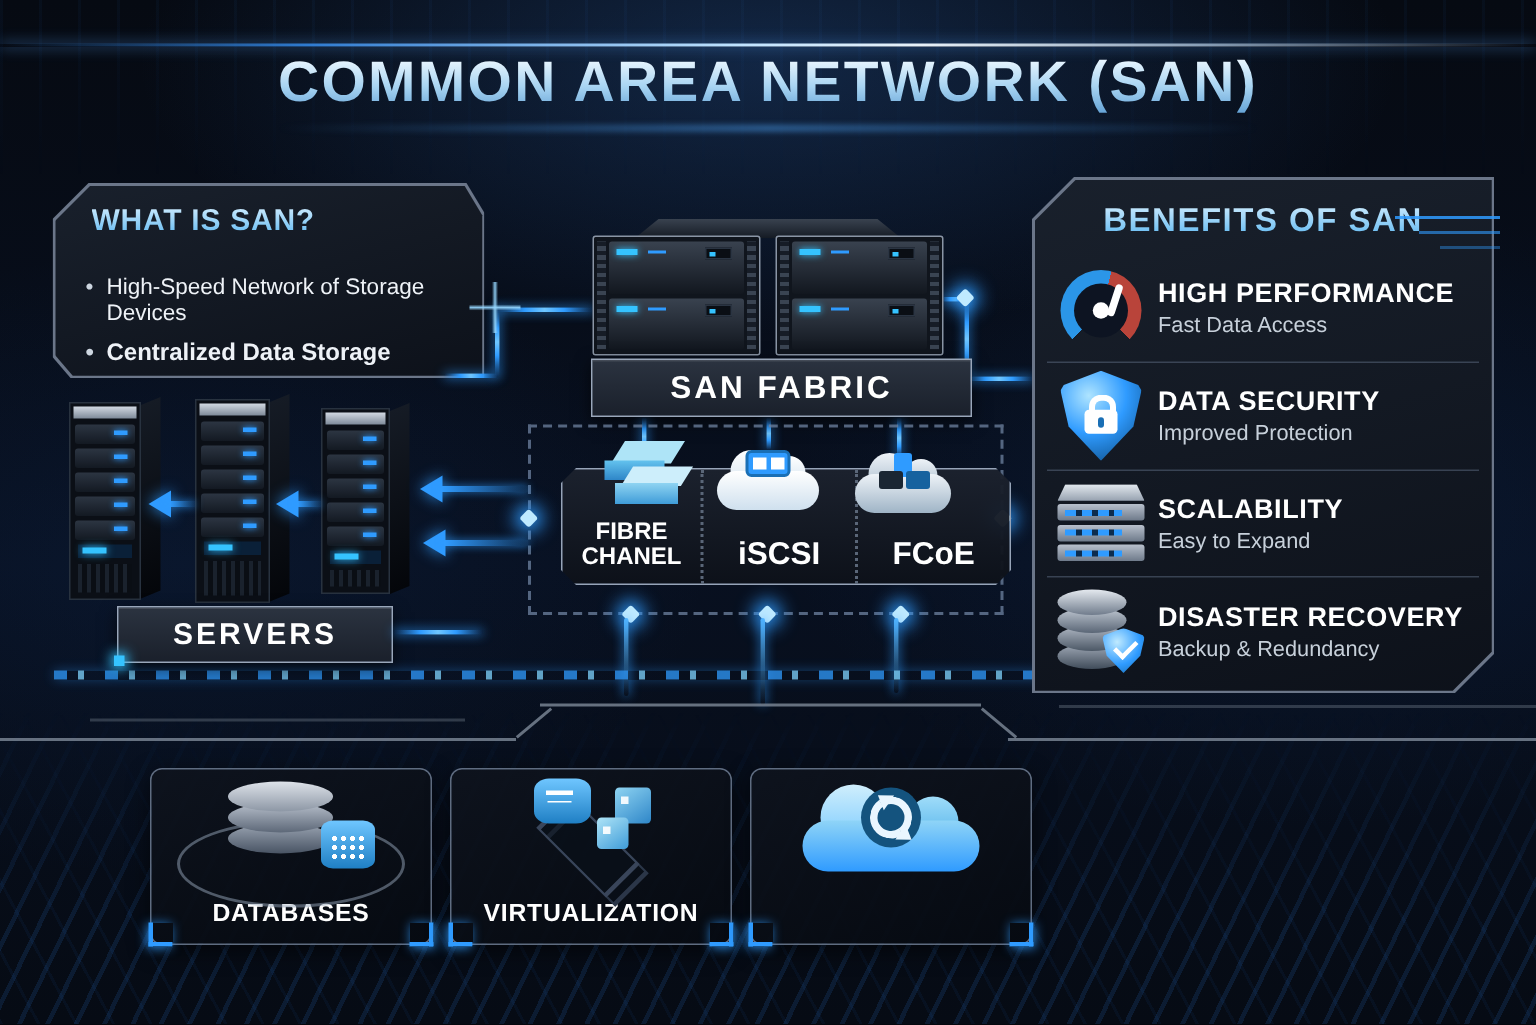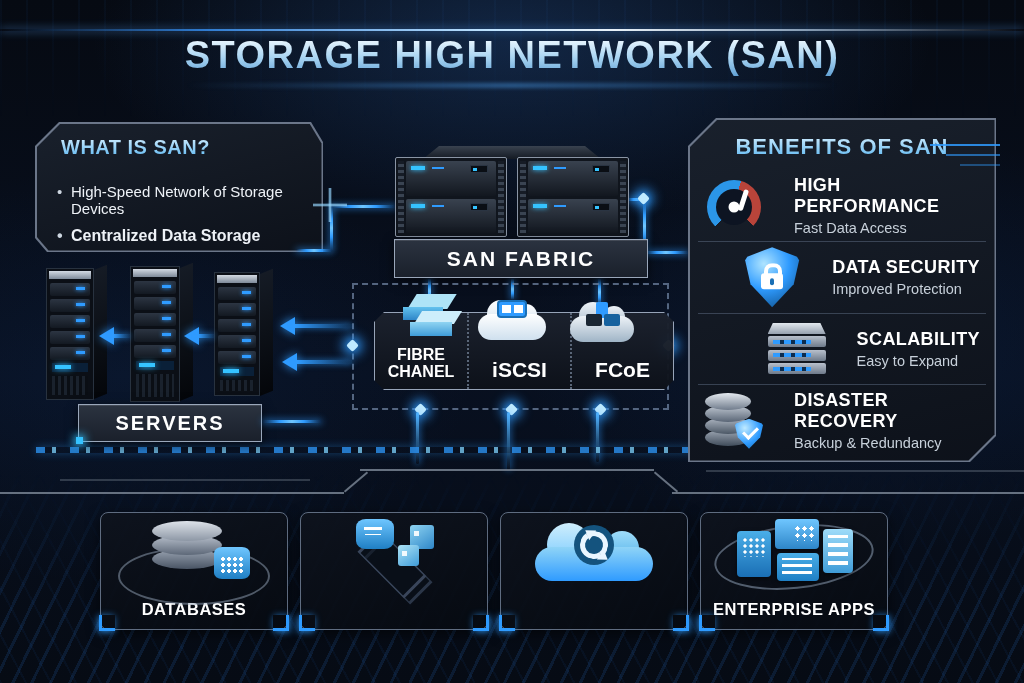--- a/index.html
+++ b/index.html
@@ -127,21 +127,21 @@
     border-right:15px solid #2f9bff;filter:drop-shadow(0 0 5px rgba(47,155,255,.9));}
   .arrow-tail{position:absolute;height:4px;background:linear-gradient(90deg,#2f9bff,rgba(47,155,255,.2));
     box-shadow:0 0 6px rgba(47,155,255,.7);}
 
   
   #benefits{left:688px;top:118px;width:308px;height:344px;border-radius:32px;}
   .ben-title{position:absolute;left:0;top:16px;width:100%;text-align:center;
     font-size:22px;font-weight:bold;letter-spacing:1px;}
   .ben-deco{position:absolute;right:10px;background:#2f9bff;height:2px;box-shadow:14px 0 0 0 #2f9bff;}
   .ben-rows{position:absolute;left:10px;right:10px;top:52px;bottom:6px;display:flex;flex-direction:column;}
-  .ben-row{flex:1;display:flex;align-items:center;gap:30px;padding:4px 6px;justify-content:flex-end;}
+  .ben-row{flex:1;display:flex;align-items:center;gap:8px;padding:4px 6px;}
   .ben-row+.ben-row{border-top:1.5px solid rgba(105,120,145,.45);}
   .ben-ico{width:60px;display:flex;justify-content:center;flex:none;}
   .ben-t{font-size:18px;font-weight:bold;color:#fff;letter-spacing:.4px;}
   .ben-s{font-size:14.5px;color:#c7d0da;margin-top:3px;}
 
   
   .i-gauge{width:54px;height:50px;position:relative;}
   .i-gauge .dial{position:absolute;left:0;top:0;width:54px;height:54px;border-radius:50%;
     background:conic-gradient(from 225deg,#2b96e8 0 150deg,#b9443a 150deg 270deg,transparent 270deg);}
   .i-gauge .dial::before{content:"";position:absolute;inset:9px;border-radius:50%;background:#0d1422;}
@@ -264,21 +264,21 @@
 </style>
 </head>
 <body>
 
 <div id="stage">
   <div class="circuit-top"></div>
   <div class="circuit-bottom"></div>
   <div class="top-glow"></div>
   <div class="title-beam"></div>
 
-  <div class="main-title">STORAGE HIGH NETWORK (SAN)</div>
+  <div class="main-title">COMMON AREA NETWORK (SAN)</div>
 
   <div class="frame" id="what-is-san">
     <div class="fborder clip-wis"></div>
     <div class="finner clip-wis"></div>
     <div class="wis-title blue-head">WHAT IS SAN?</div>
     <ul class="wis-list">
       <li>High-Speed Network of Storage Devices</li>
       <li>Centralized Data Storage</li>
     </ul>
   </div>
@@ -503,40 +503,29 @@
   <div class="use-card" style="left:300px;">
     <div class="uc-ico">
       <div class="i-virt">
           <div class="plat p2"></div>
           <div class="plat"></div>
           <div class="cyl"></div>
           <div class="cube c1"></div>
           <div class="cube c2"></div>
         </div>
     </div>
+    <div class="uc-label">VIRTUALIZATION</div>
   </div>
   <div class="use-card" style="left:500px;">
     <div class="uc-ico">
       <div class="i-bkc">
           <div class="p1"></div>
           <div class="p2"></div>
           <div class="base"></div>
           <div class="ring"></div>
           <div class="a1"></div>
           <div class="a2"></div>
           <div class="t1"></div>
           <div class="t2"></div>
         </div>
     </div>
   </div>
-  <div class="use-card" style="left:700px;">
-    <div class="uc-ico">
-      <div class="orbit" style="left:50%;top:12px;transform:translateX(-50%) rotate(-6deg);width:160px;height:64px;border-color:rgba(170,190,215,.45);"></div>
-      <div class="i-apps">
-          <div class="tile t1"></div>
-          <div class="tile t2"></div>
-          <div class="tile t3"></div>
-          <div class="tile t4"></div>
-        </div>
-    </div>
-    <div class="uc-label">ENTERPRISE APPS</div>
-  </div>
 </div>
 
 </body></html>

